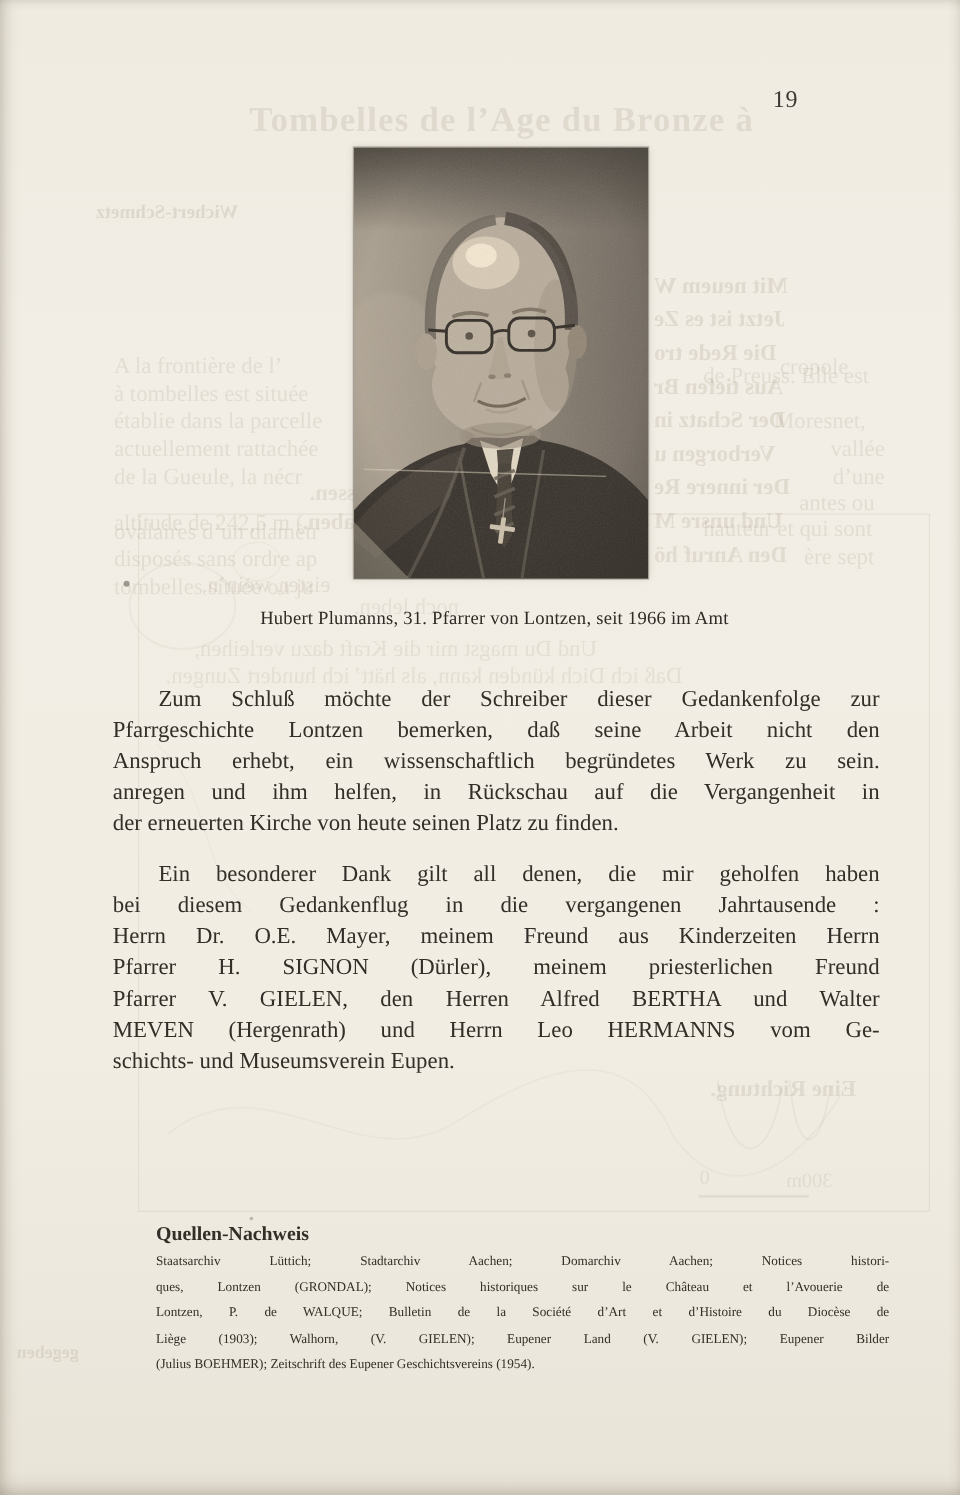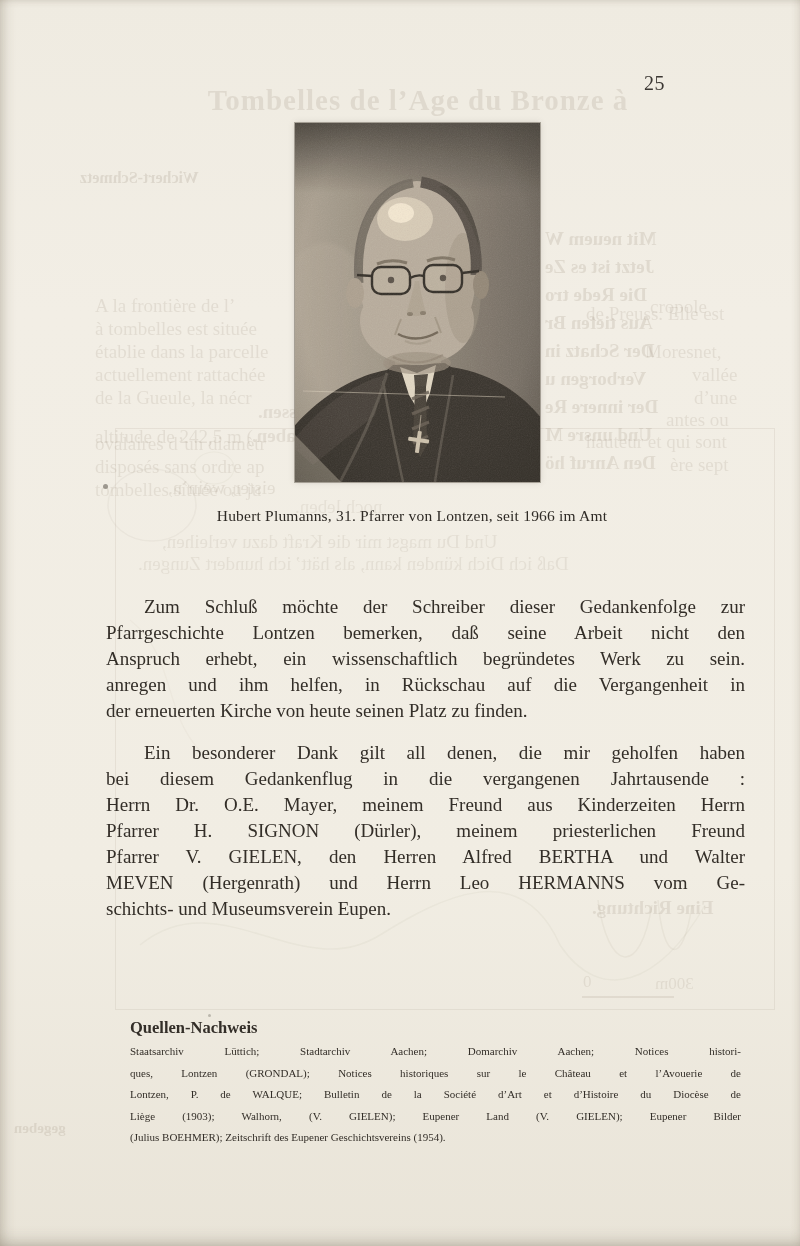--- a/index.html
+++ b/index.html
@@ -25,21 +25,21 @@
   .ghost-svg{position:absolute;left:0;top:0;}
   .speck{position:absolute;border-radius:50%;background:#4a443c;}
   
   .photo{position:absolute;left:295px;top:123px;width:245px;height:359px;
     box-shadow:0 0 0 1px rgba(92,84,74,.45), 0 0 6px rgba(92,84,74,.25);
     filter:sepia(.10) contrast(1.02);}
   .photo svg{display:block;}
   .caption{position:absolute;left:92px;top:507px;width:640px;text-align:center;
     font-weight:normal;font-size:15.5px;letter-spacing:.2px;color:#2e2a25;}
   
-  .body-text{position:absolute;left:106px;top:570px;width:639px;font-size:19px;line-height:26px;color:#332e28;margin-top:24px;}
+  .body-text{position:absolute;left:94px;top:570px;width:639px;font-size:19px;line-height:26px;color:#332e28;}
   .para{margin:0 0 16px 0;}
   .jl{text-align:justify;text-align-last:justify;}
   .jl.last{text-align-last:left;}
   .ind{text-indent:38px;}
   
   .sources{position:absolute;left:130px;top:1018px;width:611px;color:#332e28;}
   .sources-heading{font-weight:bold;font-size:16.5px;margin-bottom:3px;}
   .sl{font-size:11px;line-height:21.6px;text-align:justify;text-align-last:justify;}
   .sl.last{text-align-last:left;}
 </style>
@@ -96,21 +96,21 @@
       <span class="gf gm" style="left: 168px; top: 477px; font-size: 19px; opacity: 0.13;">eister, wein’n,</span>
       <span class="gf gm" style="left: 295px; top: 496px; font-size: 19px; opacity: 0.1;">noch leben.</span>
       <span class="gf gm" style="left: 162px; top: 531px; font-size: 19px; opacity: 0.11;">Und Du magst mir die Kraft dazu verleihen,</span>
       <span class="gf gm" style="left: 138px; top: 553px; font-size: 19px; opacity: 0.11;">Daß ich Dich künden kann, als hätt’ ich hundert Zungen.</span>
       <span class="gf gb gm" style="left: 592px; top: 897px; font-size: 19px; opacity: 0.14;">Eine Richtung.</span>
       <span class="gf gm" style="left: 583px; top: 972px; font-size: 17px; opacity: 0.12;">0</span>
       <span class="gf gm" style="left: 655px; top: 974px; font-size: 17px; opacity: 0.12;">300m</span>
       <span class="gf gb gm" style="left: 14px; top: 1120px; font-size: 15px; opacity: 0.15;">gegeben</span>
     </div>
 
-  <div class="page-number">25</div>
+  <div class="page-number">19</div>
 
   <figure style="margin:0">
     <div class="photo">
       <svg viewBox="0 0 245 359" width="245" height="359">
         <defs>
           <linearGradient id="pbg" x1="0" y1="0" x2="1" y2="0">
             <stop offset="0" stop-color="#a89f92"></stop>
               <stop offset="0.45" stop-color="#8d857a"></stop>
               <stop offset="1" stop-color="#6f6860"></stop>
           </linearGradient>

